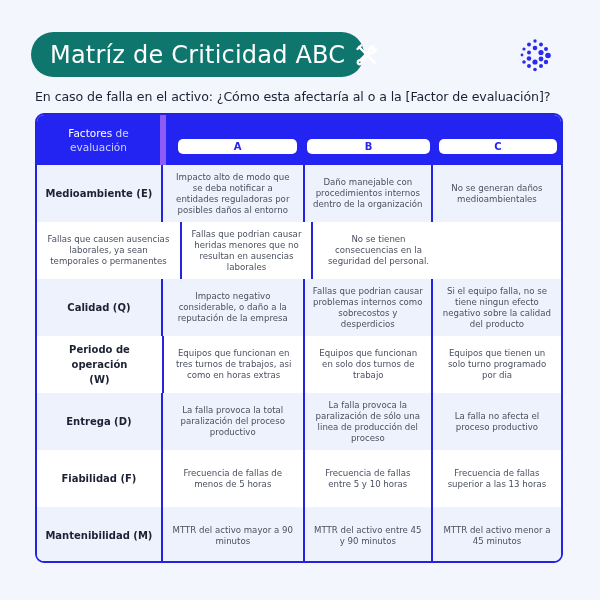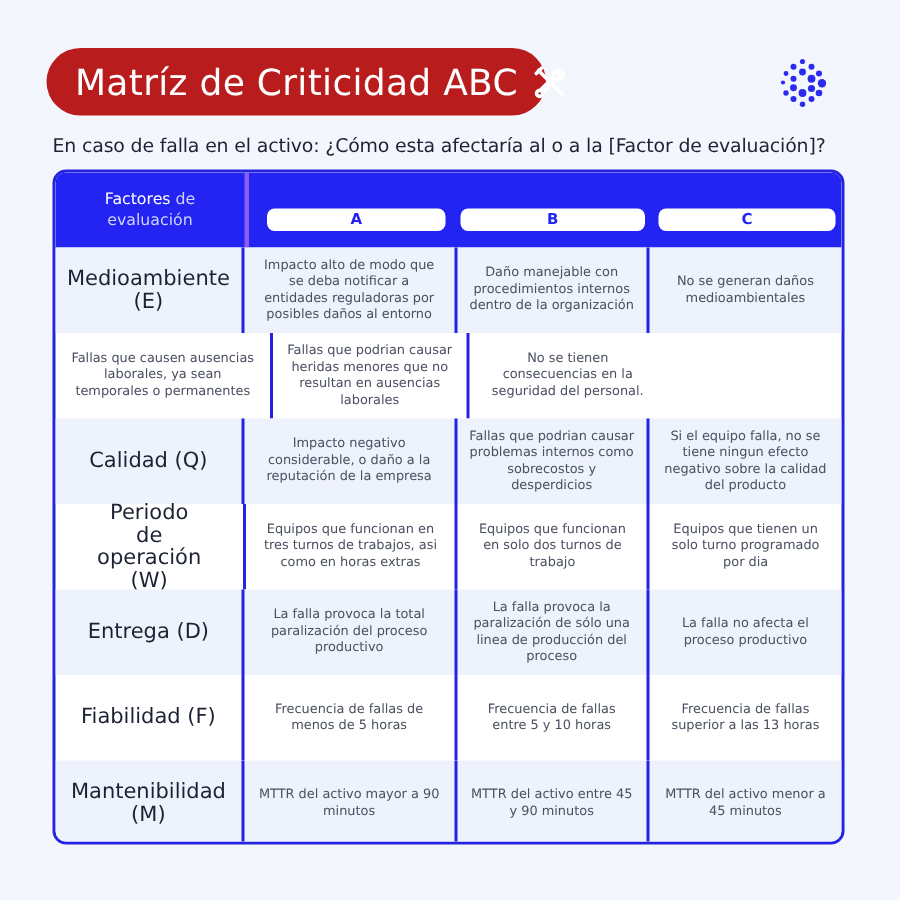--- a/index.html
+++ b/index.html
@@ -1,32 +1,32 @@
 <!DOCTYPE html>
 <html><head>
 <meta charset="utf-8">
 <style>
   html,body{margin:0;padding:0;}
   body{width:600px;height:600px;background:#f3f6fd;font-family:"DejaVu Sans","Liberation Sans",sans-serif;position:relative;overflow:hidden;color:#1c2233;}
-  .title-pill{position:absolute;left:31px;top:32px;width:333px;height:45px;background:#b91c1c;border-radius:23px;display:flex;align-items:center;padding-left:19px;box-sizing:border-box;color:#fff;}
+  .title-pill{position:absolute;left:31px;top:32px;width:333px;height:45px;background:#0f766e;border-radius:23px;display:flex;align-items:center;padding-left:19px;box-sizing:border-box;color:#fff;}
   .title-text{font-size:24px;letter-spacing:0.2px;white-space:nowrap;}
   .tools-icon{margin-left:10px;width:24px;height:24px;display:inline-block;}
   .logo{position:absolute;left:519px;top:38px;width:32px;height:34px;}
   .subtitle{position:absolute;left:35px;top:89px;font-size:12.6px;color:#1c2233;white-space:nowrap;letter-spacing:-0.1px;}
   .table{position:absolute;left:35px;top:113px;width:528px;height:450px;border:2px solid #2323e0;border-radius:9px;box-sizing:border-box;overflow:hidden;background:#fff;}
   .thead{position:absolute;left:0;top:0;width:100%;height:50px;background:#2323f2;}
-  .th-factor{position:absolute;left:0;top:0;width:129px;height:50px;display:flex;align-items:center;justify-content:center;text-align:center;color:#fff;font-size:10.5px;line-height:14px;border-right:3px solid #8b5cf6;box-sizing:border-box;}
+  .th-factor{position:absolute;left:0;top:0;width:129px;height:50px;display:flex;align-items:center;justify-content:center;text-align:center;color:#fff;font-size:10.5px;line-height:14px;border-right:6px solid #8b5cf6;box-sizing:border-box;}
   .th-factor .light{color:#cfd3ff;}
   .th-criteria{position:absolute;left:131px;top:8px;width:395px;text-align:center;color:#fff;font-size:10.5px;}
   .th-criteria .light{color:#cfd3ff;}
   .pill{position:absolute;top:24px;height:15px;background:#fff;border-radius:5px;color:#2323f2;font-weight:bold;font-size:10px;display:flex;align-items:center;justify-content:center;}
   .rows{position:absolute;left:0;top:50px;width:100%;}
   .row{position:relative;height:57px;display:flex;}
   .row.alt{background:#eef2fc;}
-  .row .factor{width:129px;display:flex;align-items:center;justify-content:center;text-align:center;font-size:14px;font-weight:normal;color:#1c2233;line-height:15px;box-sizing:border-box;border-right:2px solid #2323e0;}
+  .row .factor{width:129px;display:flex;align-items:center;justify-content:center;text-align:center;font-size:10px;font-weight:bold;color:#1c2233;line-height:15px;box-sizing:border-box;border-right:2px solid #2323e0;}
   .row .cell{display:flex;align-items:center;justify-content:center;text-align:center;font-size:8.6px;line-height:11px;color:#4a5060;padding:0 8px;box-sizing:border-box;}
   .row .cA{width:145px;border-right:2px solid #2323e0;}
   .row .cB{width:131px;border-right:2px solid #2323e0;}
   .row .cC{width:131px;}
 </style>
 </head>
 <body>
 
 <div class="title-pill">
   <span class="title-text">Matríz de Criticidad ABC</span>

